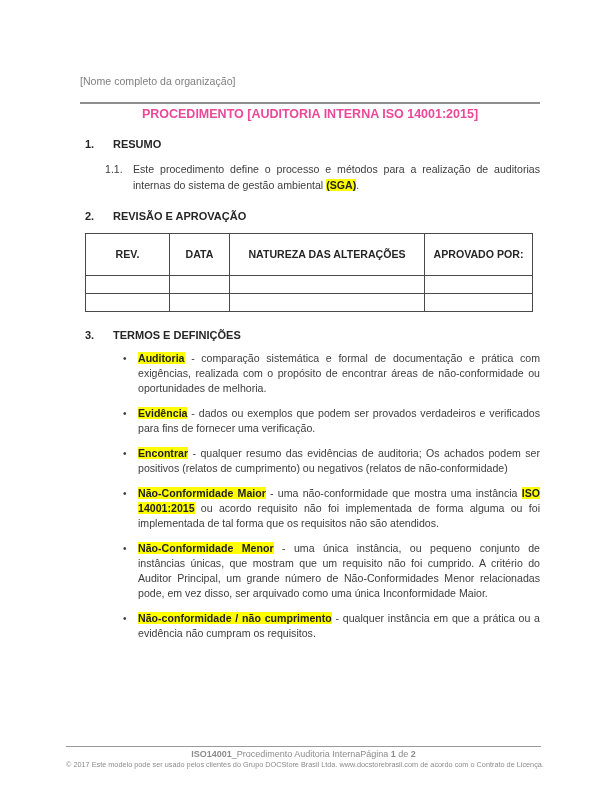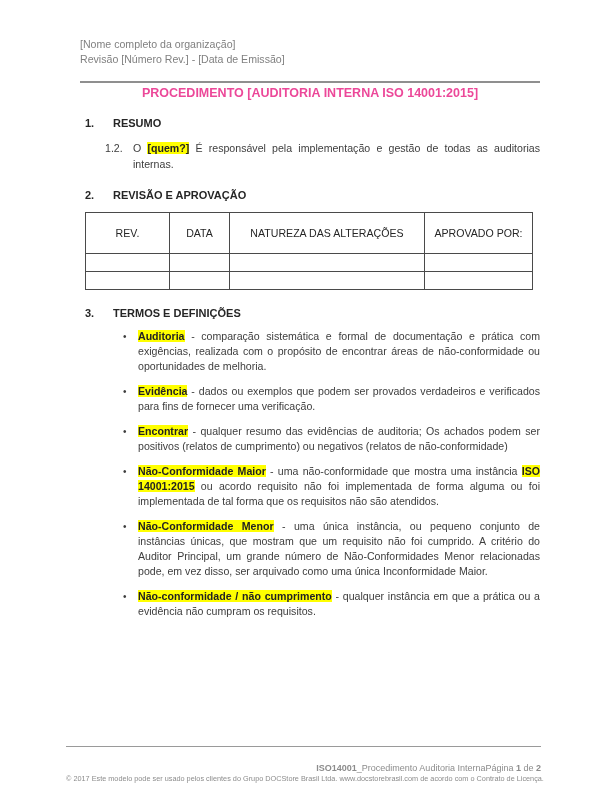--- a/index.html
+++ b/index.html
@@ -5,21 +5,21 @@
   html,body{margin:0;padding:0;background:#e8e8e8;}
   .page{
     position:relative;
     width:606px;height:785px;
     background:#ffffff;
     font-family:"Liberation Sans",sans-serif;
     color:#3d3d3d;
     overflow:hidden;
     margin:0 auto;
   }
-  .content{padding:37px 66px 0 80px;}
+  .content{padding:37px 66px 0 80px;margin-top:37px;}
   
   .doc-header{font-size:10.6px;line-height:15.3px;color:#808080;}
   .doc-header .b{font-weight:bold;}
   .header-rule{border:none;border-top:2px solid #8f8f8f;margin:13px 0 0 0;}
   
   .free-version{margin-top:12px;text-align:center;font-size:12px;font-weight:bold;color:#ff0000;}
   .doc-title{margin-top:3px;text-align:center;font-size:12.5px;font-weight:bold;color:#ec4899;}
   
   .sec-head{display:flex;margin:17px 0 0 5px;font-size:11px;font-weight:bold;color:#262626;}
   .sec-head .snum{width:28px;flex:0 0 28px;}
@@ -29,58 +29,57 @@
   .num-item .itxt{flex:1;text-align:justify;}
   
   .hl{background:#ffff00;font-weight:bold;color:#222;}
   .b{font-weight:bold;}
   
   table.rev-table{border-collapse:collapse;margin:11px 0 0 5px;width:447px;table-layout:fixed;}
   table.rev-table th,table.rev-table td{
     border:1px solid #4a4a4a;font-size:10.6px;color:#3d3d3d;
     text-align:center;vertical-align:top;padding:3px 4px;line-height:14.5px;
   }
-  table.rev-table th{font-weight:normal;color:#262626;padding:13px 2px;text-align:center;}
+  table.rev-table th{font-weight:bold;color:#262626;padding:13px 2px;text-align:center;}
   table.rev-table tr.filled td{height:30px;}
   table.rev-table tr.empty td{height:11px;}
   
   .bullets{margin-left:43px;}
   .bullet-item{display:flex;margin-top:10px;font-size:10.6px;line-height:15px;}
   .bullet-item .bdot{width:15px;flex:0 0 15px;font-size:10px;}
   .bullet-item .btxt{flex:1;text-align:justify;}
   
   .doc-footer{
     position:absolute;left:66px;right:65px;top:746px;
     border-top:1px solid #9a9a9a;color:#8c8c8c;
   }
-  .footer-row{display:flex;justify-content:flex-end;font-size:9px;margin-top:16px;}
+  .footer-row{display:flex;justify-content:center;font-size:9px;margin-top:2px;}
   .footer-copy{margin-top:1px;text-align:center;font-size:7.3px;white-space:nowrap;}
 </style>
 </head>
 <body>
 
 <div class="page">
   <div class="content">
 
     <div class="doc-header">
       <div>[Nome completo da organização]</div>
-      <div>Revisão [Número Rev.] - [Data de Emissão]</div>
     </div>
     <hr class="header-rule">
 
     <div class="doc-title">PROCEDIMENTO [AUDITORIA INTERNA ISO 14001:2015]</div>
 
     <div class="sec-head">
       <span class="snum">1.</span>
       <span>RESUMO</span>
     </div>
     <div>
         <div class="num-item">
-          <span class="inum">1.2.</span>
-          <div class="itxt"><span>O </span><span class="hl">[quem?]</span><span> É responsável pela implementação e gestão de todas as auditorias internas.</span></div>
+          <span class="inum">1.1.</span>
+          <div class="itxt"><span>Este procedimento define o processo e métodos para a realização de auditorias internas do sistema de gestão ambiental </span><span class="hl">(SGA)</span><span>.</span></div>
         </div>
       </div>
 
     <div class="sec-head">
       <span class="snum">2.</span>
       <span>REVISÃO E APROVAÇÃO</span>
     </div>
     <table class="rev-table">
       <colgroup>
         <col style="width:84px">

